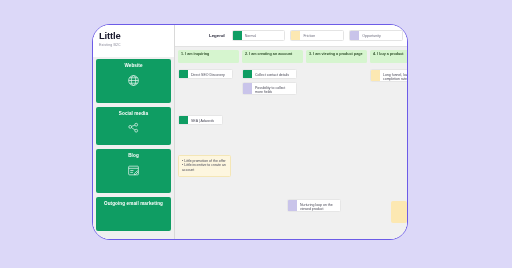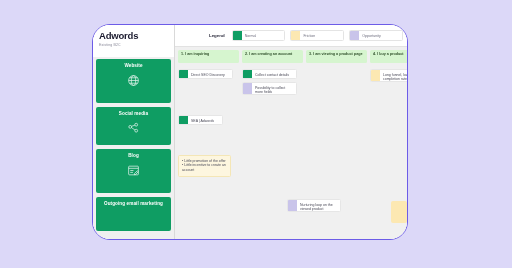--- a/index.html
+++ b/index.html
@@ -222,21 +222,21 @@
 </style>
 </head>
 <body>
 
 <div class="board-wrap">
   <div class="board">
 
     <div class="sidebar">
 
       <div class="journey-header">
-        <div class="journey-title">Adwords</div>
+        <div class="journey-title">Little</div>
         <div class="journey-sub">Existing B2C</div>
       </div>
 
       <div class="channel-list">
 
         <div class="channel channel-website">
           <div class="channel-label">Website</div>
           <div class="channel-icon">
             <svg width="13" height="13" viewBox="0 0 24 24" fill="none" stroke="#ffffff" stroke-width="1.3">
               <circle cx="12" cy="12" r="9"></circle>

